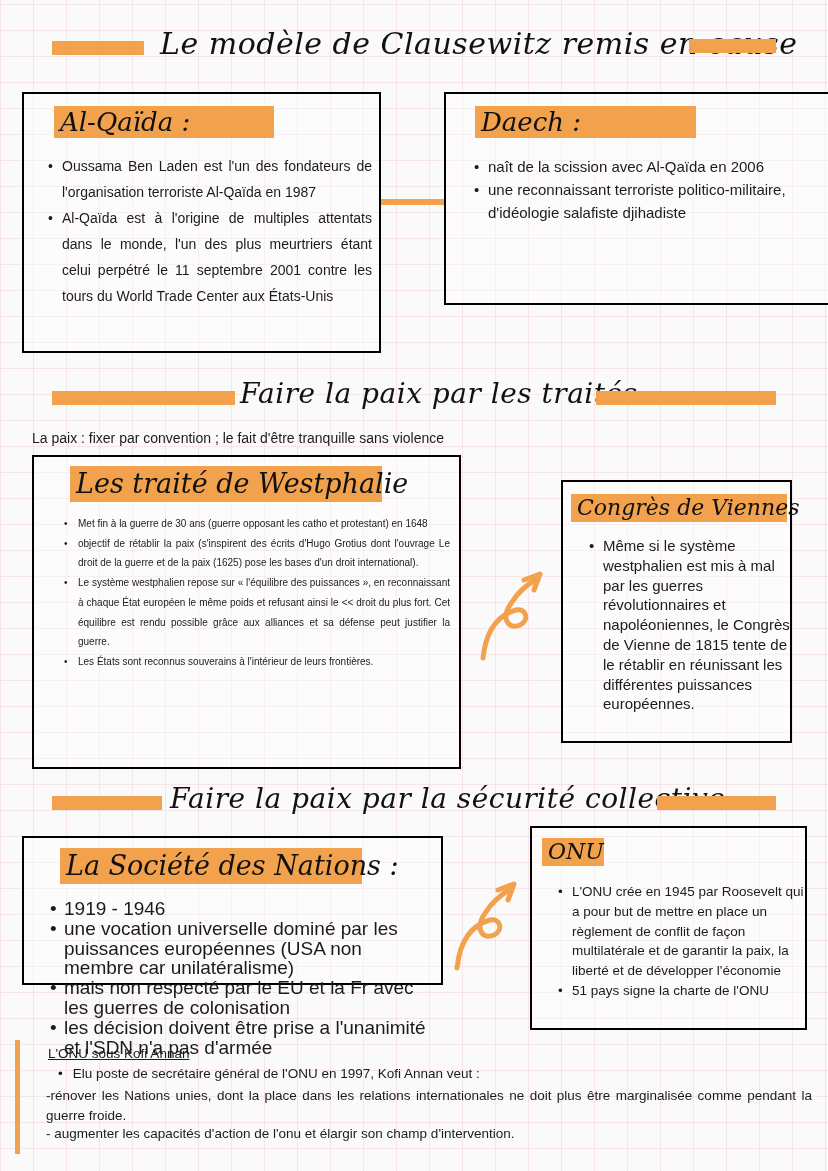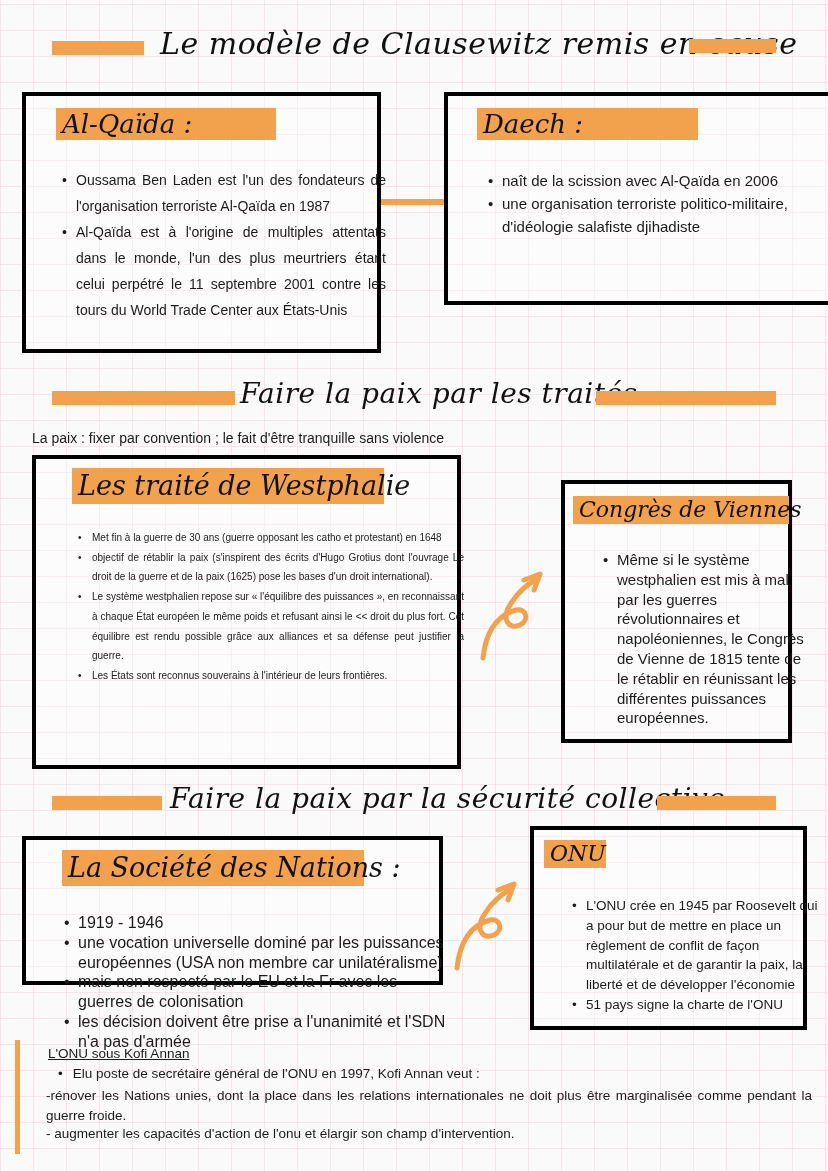--- a/index.html
+++ b/index.html
@@ -19,35 +19,35 @@
   .heading {
     position: absolute;
     font-family: "DejaVu Serif", serif;
     font-style: italic;
     color: #111;
     white-space: nowrap;
     letter-spacing: 0.5px;
   }
   .box {
     position: absolute;
-    border: 4px solid #000000;
+    border: 2px solid #000000;
     background: rgba(255,255,255,0.35);
     box-sizing: border-box;
   }
   .tag {
     position: absolute;
     background: #f2a24c;
     font-family: "DejaVu Serif", serif;
     font-style: italic;
     color: #111;
     white-space: nowrap;
     box-sizing: border-box;
     padding-left: 6px;
   }
-  ul { margin: 16px; padding: 0; list-style: none; }
+  ul { margin: 4px; padding: 0; list-style: none; }
   li { position: relative; padding-left: 16px; }
   li::before {
     content: "•"; position: absolute; left: 2px; top: 0;
   }
   .txt { font-size: 14px; }
   .justify { text-align: justify; }
   .arrow svg { overflow: visible; }
 </style>
 </head>
 <body>
@@ -63,21 +63,21 @@
     <li>Al-Qaïda est à l'origine de multiples attentats dans le monde, l'un des plus meurtriers étant celui perpétré le 11 septembre 2001 contre les tours du World Trade Center aux États-Unis</li>
   </ul>
 </div>
 
 <div class="abs" style="left:381px;top:199px;width:64px;height:6px;background:#f2a24c;"></div>
 
 <div class="box" style="left:444px;top:92px;width:414px;height:213px;">
   <div class="tag" style="left:29px;top:12px;width:221px;height:32px;font-size:26px;line-height:32px;">Daech :</div>
   <ul class="txt" style="position:absolute;left:22px;top:57px;width:320px;line-height:23px;font-size:15px;">
     <li>naît de la scission avec Al-Qaïda en 2006</li>
-    <li>une organisation terroriste politico-militaire, d'idéologie salafiste djihadiste</li>
+    <li>une reconnaissant terroriste politico-militaire, d'idéologie salafiste djihadiste</li>
   </ul>
 </div>
 
 <div class="bar" style="left:52px;top:391px;width:183px;"></div>
 <div class="heading" style="left:240px;top:377px;font-size:28px;">Faire la paix par les traités</div>
 <div class="bar" style="left:596px;top:391px;width:180px;"></div>
 
 <div class="abs txt" style="left:32px;top:430px;font-size:14px;">La paix : fixer par convention ; le fait d'être tranquille sans violence</div>
 
 <div class="box" style="left:32px;top:455px;width:429px;height:314px;">
@@ -103,21 +103,21 @@
     <li>Même si le système westphalien est mis à mal par les guerres révolutionnaires et napoléoniennes, le Congrès de Vienne de 1815 tente de le rétablir en réunissant les différentes puissances européennes.</li>
   </ul>
 </div>
 
 <div class="bar" style="left:52px;top:796px;width:110px;"></div>
 <div class="heading" style="left:170px;top:782px;font-size:28px;">Faire la paix par la sécurité collective</div>
 <div class="bar" style="left:657px;top:796px;width:119px;"></div>
 
 <div class="box" style="left:22px;top:836px;width:421px;height:149px;">
   <div class="tag" style="left:36px;top:10px;width:302px;height:36px;font-size:27px;line-height:36px;">La Société des Nations :</div>
-  <ul class="txt" style="position:absolute;left:20px;top:57px;width:388px;line-height:19.8px;font-size:16px;">
+  <ul class="txt" style="position:absolute;left:20px;top:57px;width:388px;line-height:19.8px;font-size:19px;">
     <li>1919 - 1946</li>
     <li>une vocation universelle dominé par les puissances européennes (USA non membre car unilatéralisme)</li>
     <li>mais non respecté par le EU et la Fr avec les guerres de colonisation</li>
     <li>les décision doivent être prise a l'unanimité et l'SDN n'a pas d'armée</li>
   </ul>
 </div>
 
 <div class="abs arrow" style="left:452px;top:880px;width:70px;height:95px;">
   <svg width="70" height="95" viewBox="0 0 70 95">
     <path d="M5 88 C 8 60, 20 45, 38 40 C 48 38, 52 50, 42 55 C 30 60, 22 48, 34 32 C 40 22, 50 14, 60 8" fill="none" stroke="#f2a24c" stroke-width="5" stroke-linecap="round"></path>

